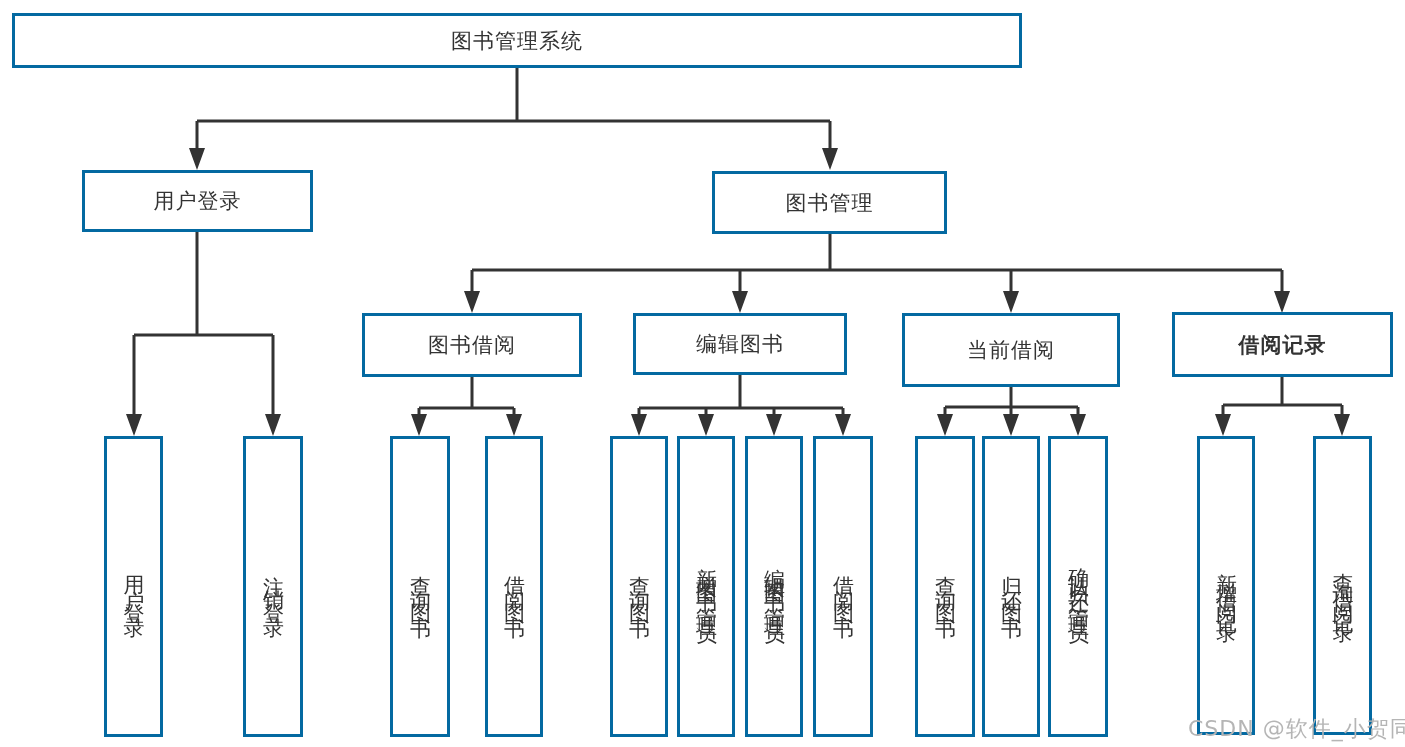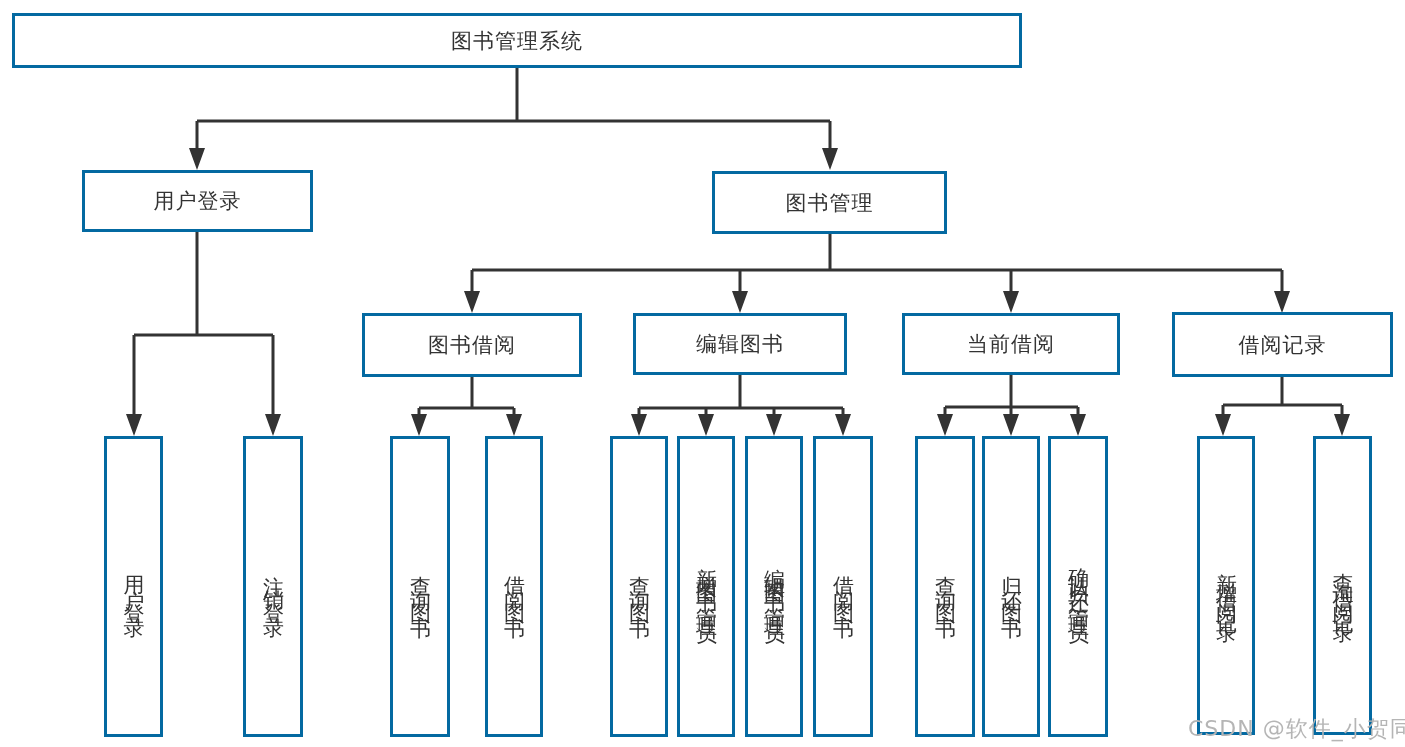--- a/index.html
+++ b/index.html
@@ -92,22 +92,22 @@
              M1334 414 L1350 414 L1342 436 Z"></path>
   </svg>
 
   <div class="node h-node" style="left:12px; top:13px; width:1010px; height:55px;">图书管理系统</div>
 
   <div class="node h-node" style="left:82px; top:170px; width:231px; height:62px;">用户登录</div>
   <div class="node h-node" style="left:712px; top:171px; width:235px; height:63px;">图书管理</div>
 
   <div class="node h-node" style="left:362px; top:313px; width:220px; height:64px;">图书借阅</div>
   <div class="node h-node" style="left:633px; top:313px; width:214px; height:62px;">编辑图书</div>
-  <div class="node h-node" style="left:902px; top:313px; width:218px; height:62px;text-align:right;">当前借阅</div>
-  <div class="node h-node" style="left:1172px; top:312px; width:221px; height:65px;">借阅记录</div>
+  <div class="node h-node" style="left:902px; top:313px; width:218px; height:74px;text-align:right;">当前借阅</div>
+  <div class="node h-node" style="left:1172px; top:312px; width:221px; height:65px;font-weight:bold;">借阅记录</div>
 
   <div class="node v-node v-short" style="left:104px; top:436px; width:59px; height:301px;">用户登录</div>
   <div class="node v-node v-short" style="left:243px; top:436px; width:60px; height:301px;">注销登录</div>
 
   <div class="node v-node v-short" style="left:390px; top:436px; width:60px; height:301px;">查询图书</div>
   <div class="node v-node v-short" style="left:485px; top:436px; width:58px; height:301px;">借阅图书</div>
 
   <div class="node v-node v-short" style="left:610px; top:436px; width:58px; height:301px;">查询图书</div>
   <div class="node v-node v-long" style="left:677px; top:436px; width:58px; height:301px;">新增图书（管理员）</div>
   <div class="node v-node v-long" style="left:745px; top:436px; width:58px; height:301px;">编辑图书（管理员）</div>

